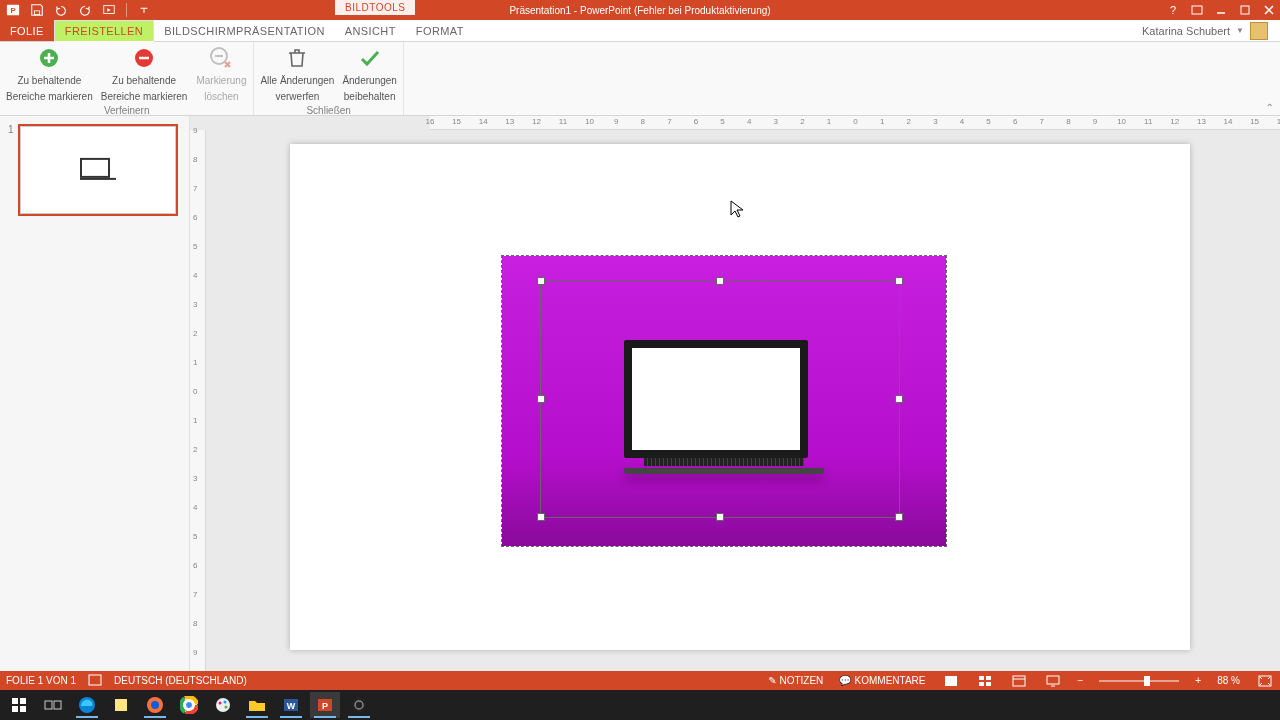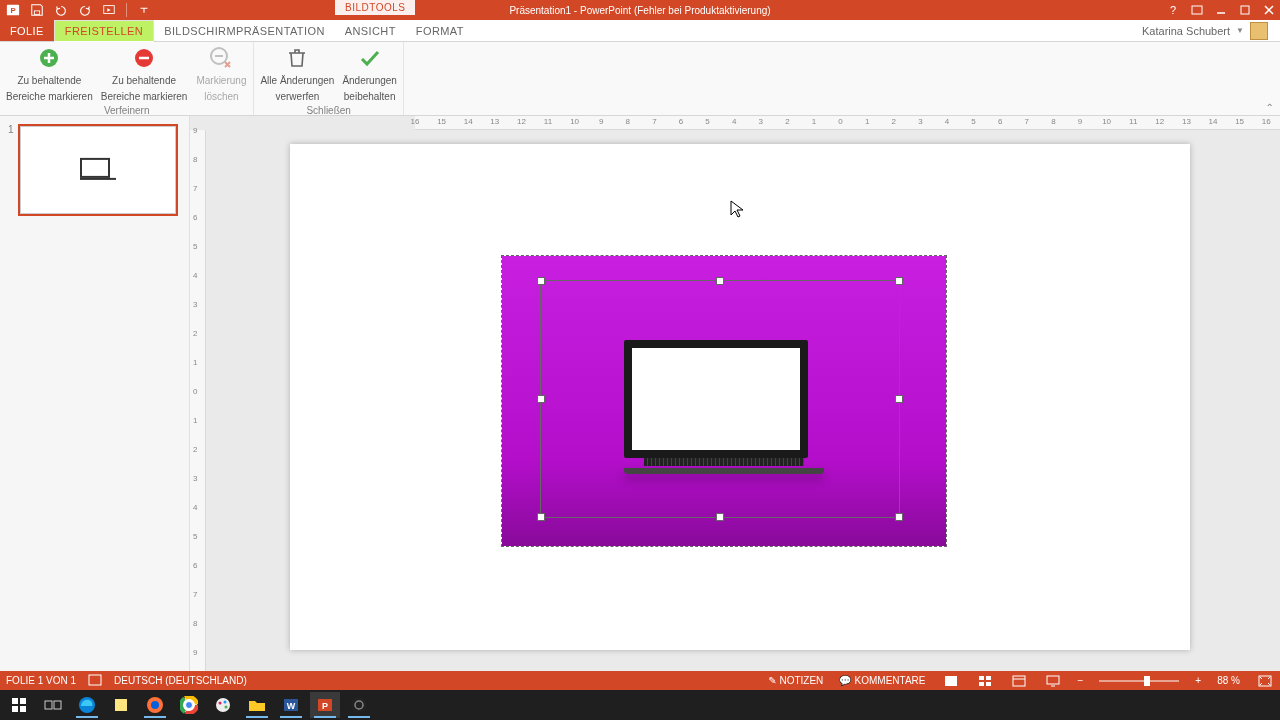--- a/index.html
+++ b/index.html
@@ -42,21 +42,21 @@
 .slide-thumb-wrap { display: flex; }
 .slide-thumb-wrap .num { font-size: 10px; color: #808080; width: 10px; }
 .slide-thumb { width: 160px; height: 92px; background: #fff; border: 2px solid #d24726; position: relative; box-shadow: 0 0 0 1px #ccc inset; }
 .slide-thumb .mini-laptop { position: absolute; left: 50%; top: 50%; transform: translate(-50%,-55%); }
 .mini-screen { width: 30px; height: 20px; border: 2px solid #333; background: #fff; }
 .mini-base { width: 36px; height: 2px; background: #333; margin: 0 auto; }
 
 .editor { flex: 1; background: #eaeaea; position: relative; overflow: hidden; }
 
 
-.ruler-h { position: absolute; left: 225px; right: 0; top: 0; height: 14px; background: #f7f7f7; border-bottom: 1px solid #d8d8d8; font-size: 8px; color: #888; }
+.ruler-h { position: absolute; left: 240px; right: 0; top: 0; height: 14px; background: #f7f7f7; border-bottom: 1px solid #d8d8d8; font-size: 8px; color: #888; }
 .ruler-h .ticks { position: relative; height: 100%; }
 .ruler-h .tick { position: absolute; top: 1px; transform: translateX(-50%); }
 .ruler-v { position: absolute; left: 0; top: 14px; bottom: 0; width: 16px; background: #f7f7f7; border-right: 1px solid #d8d8d8; font-size: 8px; color: #888; }
 .ruler-v .tick { position: absolute; left: 3px; transform: translateY(-50%); }
 
 .canvas-holder { position: absolute; left: 100px; top: 28px; }
 .slide-canvas { width: 900px; height: 506px; background: #fff; box-shadow: 0 0 6px rgba(0,0,0,0.25); position: relative; }
 
 .image-obj { position: absolute; left: 212px; top: 112px; width: 444px; height: 290px; }
 .image-bg { position: absolute; inset: 0; background: #c518d8; background: linear-gradient(180deg,#c81fe0 0%, #b40ecb 70%, #890a9a 100%); outline: 1px dashed rgba(0,0,0,0.6); }

